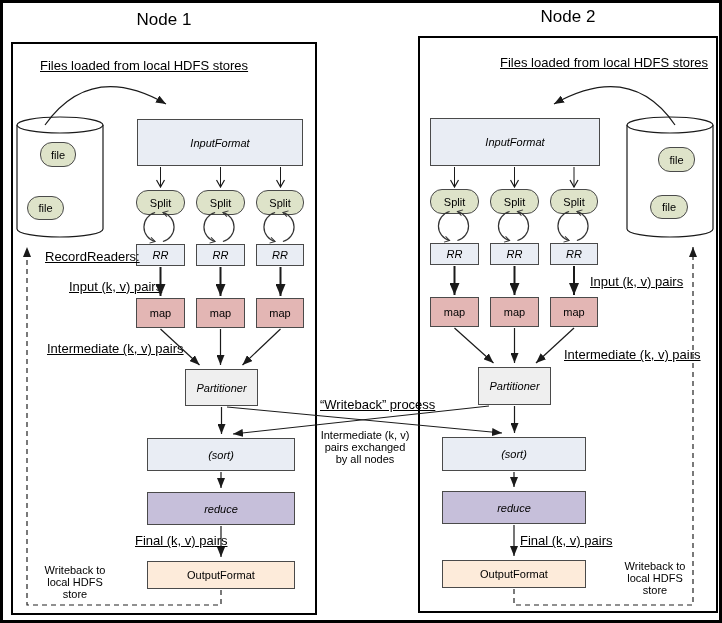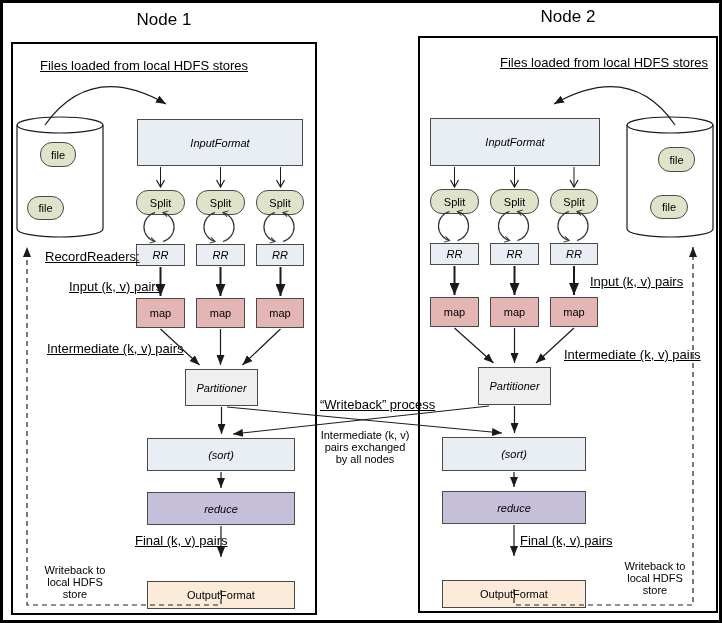--- a/index.html
+++ b/index.html
@@ -35,21 +35,21 @@
     border:1px solid var(--border,#4a4a4a);
     box-sizing:border-box;
     z-index:3;
     text-align:center;
   }
   .c-blue{background:var(--box_blue,#e9edf4);font-style:italic;}
   .c-green{background:var(--box_green,#dee3c9);border-radius:12px;}
   .c-pink{background:var(--box_pink,#e3b6b4);}
   .c-gray{background:var(--box_gray,#efefef);font-style:italic;}
   .c-purple{background:var(--box_purple,#c6bfda);font-style:italic;}
-  .c-peach{background:var(--box_peach,#fdebda);margin-top:20px;}
+  .c-peach{background:var(--box_peach,#fdebda);}
   .lbl{
     position:absolute;
     font-size:13px;
     white-space:nowrap;
     z-index:4;
     text-decoration:underline;
   }
   .lbl-block{
     position:absolute;
     font-size:11px;

